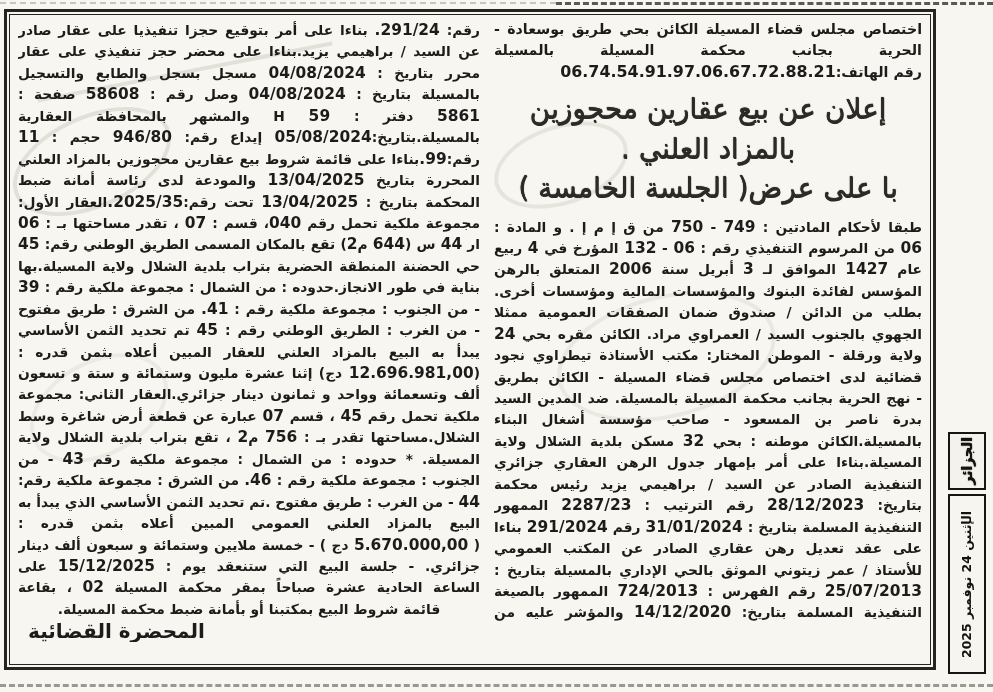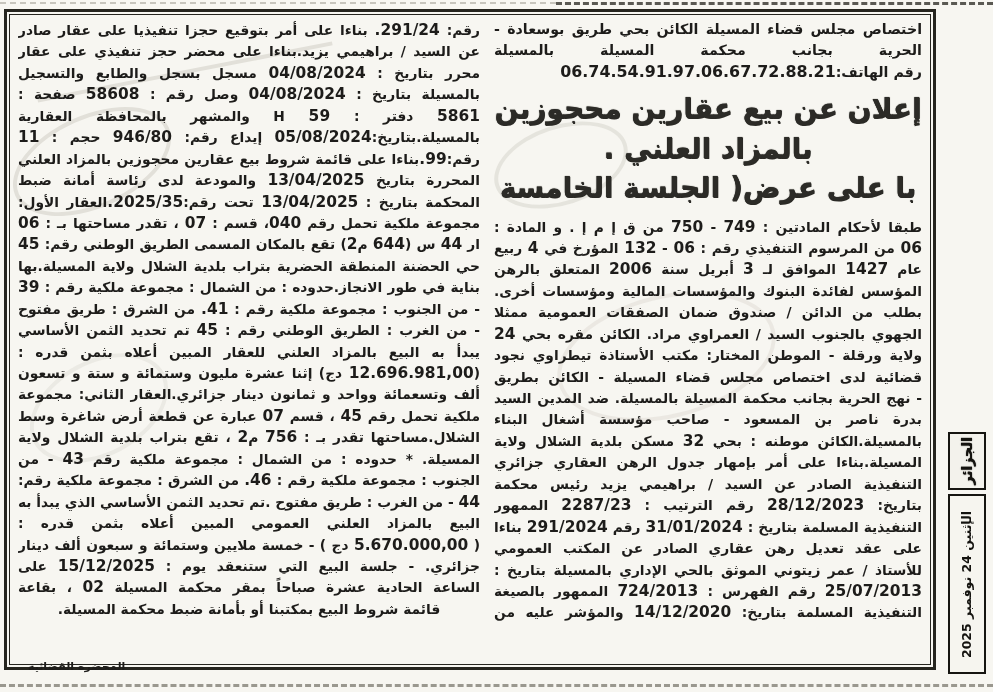--- a/index.html
+++ b/index.html
@@ -39,30 +39,30 @@
     font-size:13.8px;line-height:21.45px;height:21.45px;overflow:hidden;
     font-weight:bold;text-align:justify;text-align-last:justify;
     white-space:normal;
   }
   .office-header .line{font-size:14.2px;line-height:21px;height:21px;}
   .office-header .line:nth-child(3){text-align-last:right;}
   .office-header .line:nth-child(4){text-align-last:right;font-size:16px;height:23px;line-height:33px;letter-spacing:.2px;}
   .ad-title{margin:7px 0 9px 0;}
   .ad-title .title-line{
     font-size:28px;line-height:39.5px;height:39.5px;overflow:hidden;
-    font-weight:bold;text-align:center;text-align-last:center;color:#2c2b27;
+    font-weight:normal;text-align:center;text-align-last:center;color:#2c2b27;
     text-shadow:0 0 1px #2c2b27,.5px .5px 0 #2c2b27;
   }
   .closing-line{
     font-size:13.8px;line-height:21.45px;height:21.45px;font-weight:bold;
     text-align:right;text-align-last:center;overflow:hidden;
   }
   .signature-line{
-    font-size:11px;line-height:22px;height:22px;font-weight:bold;
-    text-align:center;text-align-last:left;padding-left:10px;overflow:hidden;margin-top:36px;
+    font-size:20px;line-height:22px;height:22px;font-weight:bold;
+    text-align:center;text-align-last:left;padding-left:10px;overflow:hidden;
   }
   .n{font-weight:bold;font-size:1.12em;letter-spacing:.2px;}
   
   .strip{position:absolute;direction:ltr;}
   .paper-name-box{
     position:absolute;left:948px;top:432px;width:38px;height:58px;
     border:2.5px solid #161511;box-sizing:border-box;
     display:flex;align-items:center;justify-content:center;background:#f3f2ec;
   }
   .paper-name-box .vtxt{

